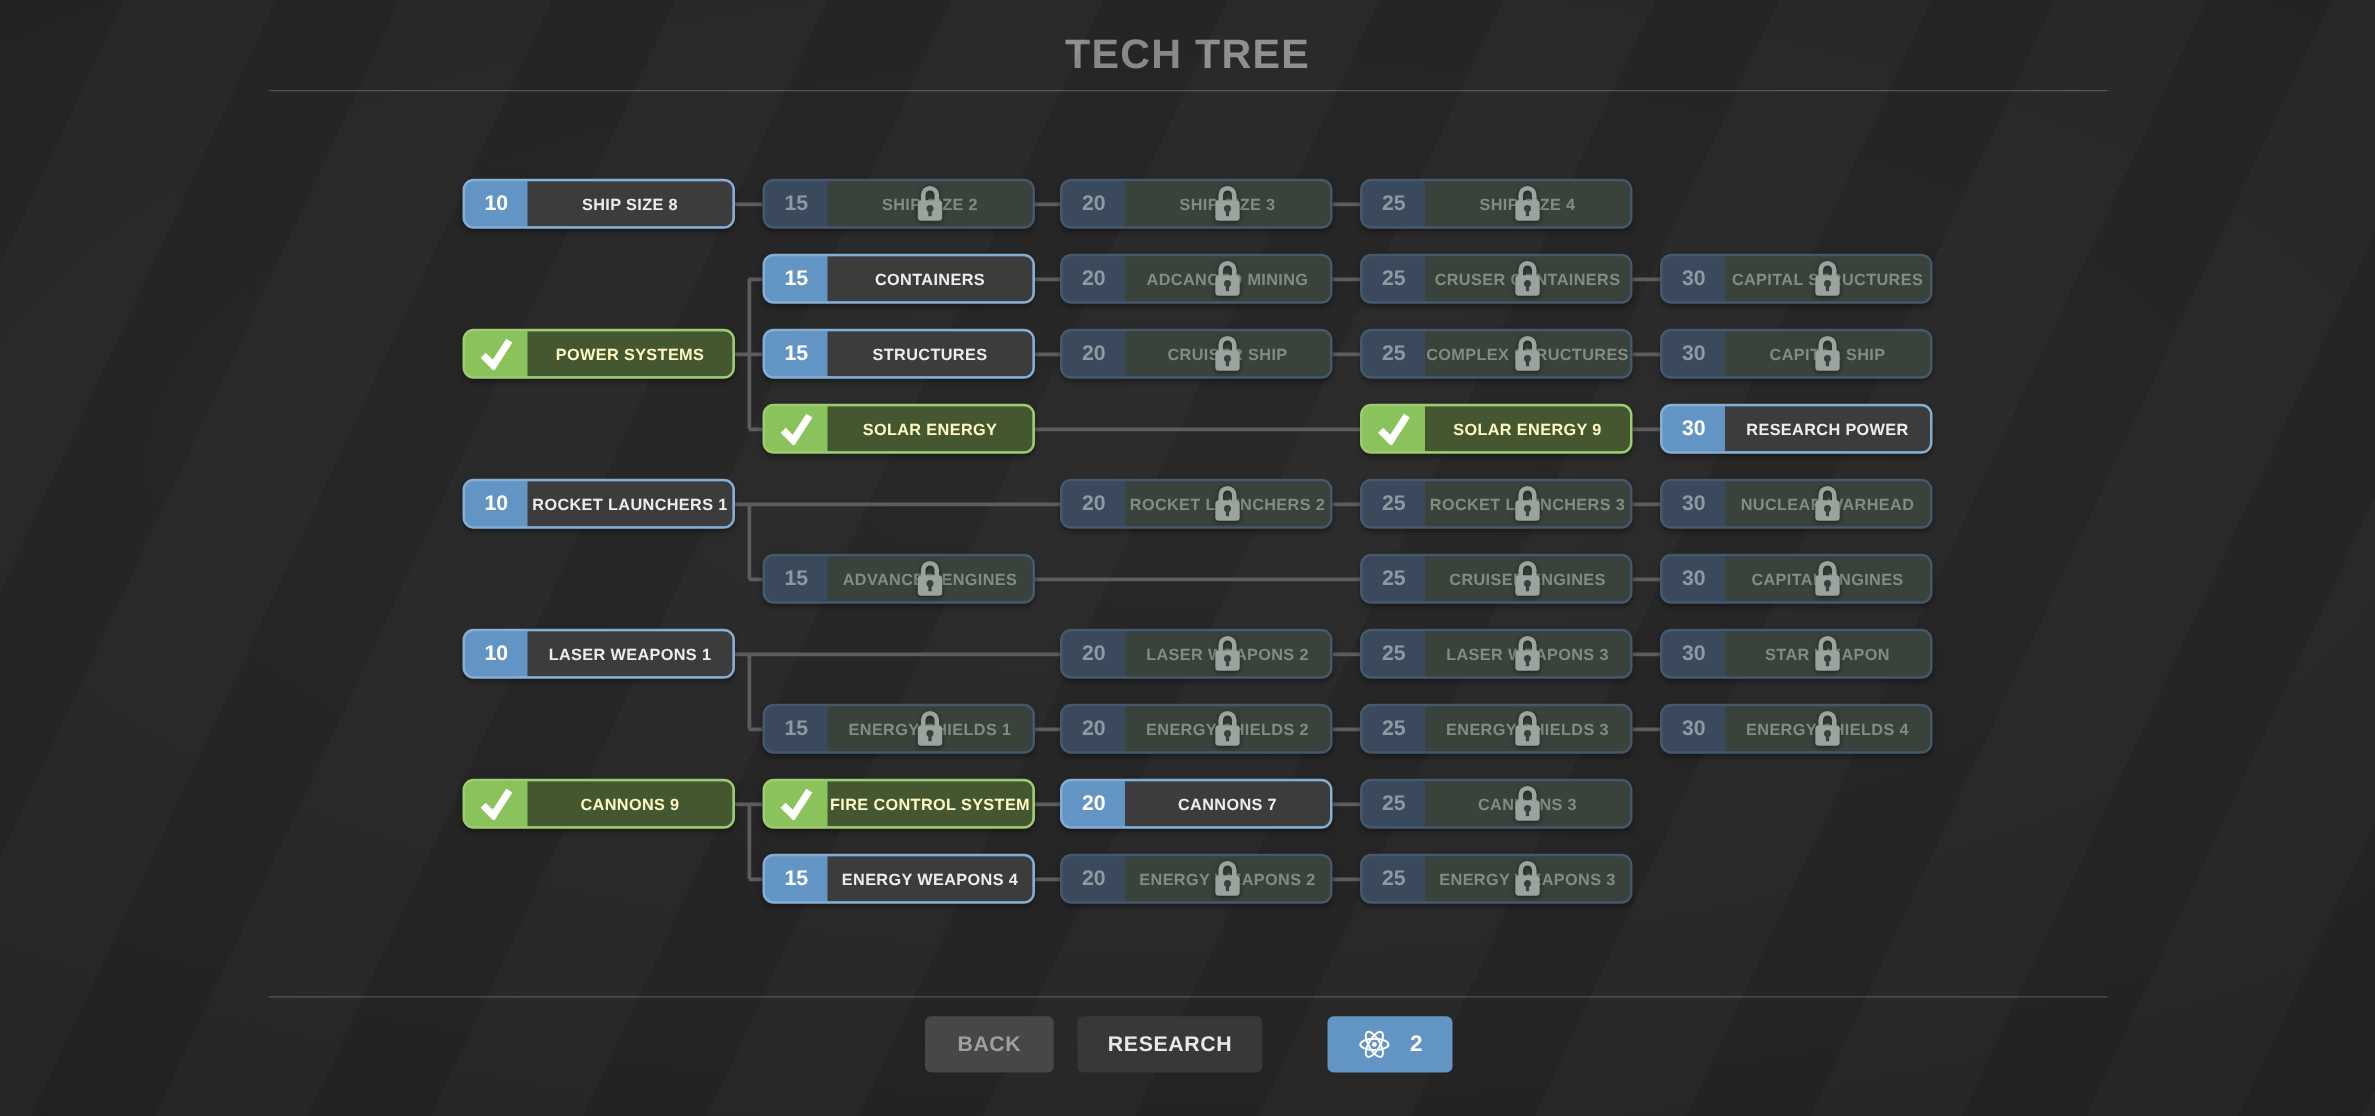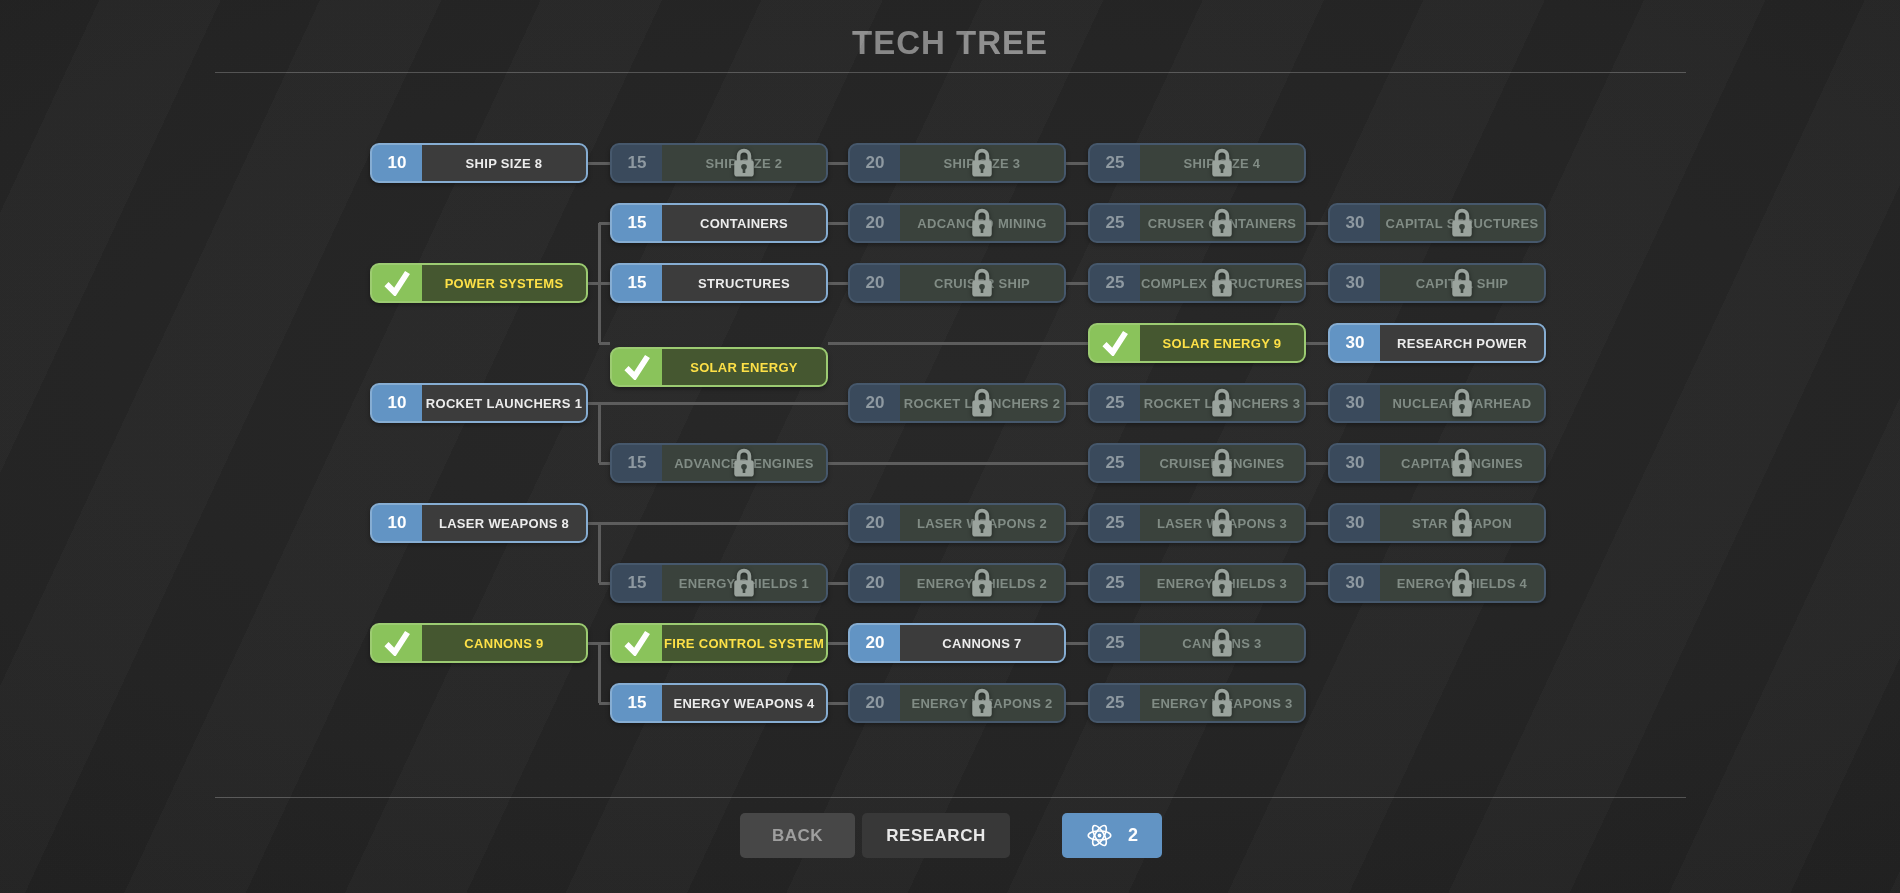--- a/index.html
+++ b/index.html
@@ -34,38 +34,38 @@
   }
   .nbody{
     flex:1;position:relative;display:flex;align-items:center;justify-content:center;
     font-weight:700;font-size:13px;letter-spacing:0.3px;white-space:nowrap;
   }
   .node.available{border-color:#86add2;background:#6294c4;}
   .node.available .tab{color:#ffffff;}
   .node.available .nbody{background:#3c3c3c;color:#ececec;}
 
   .node.researched{border-color:#9ccb72;background:#8ac35b;}
-  .node.researched .nbody{background:#455730;color:#fde047;}
+  .node.researched .nbody{background:#455730;color:#fef9c3;}
 
   .node.locked{border-color:#46586c;background:#3a4a5c;}
   .node.locked .tab{color:#8e99a1;}
   .node.locked .nbody{background:#3a423c;color:#818c85;}
 
   .lock{
     position:absolute;left:50%;top:50%;transform:translate(-50%,-50%);
     filter:drop-shadow(0 1px 2px rgba(0,0,0,0.5));
   }
 
   .footer{position:absolute;top:813px;left:0;width:100%;height:45px;z-index:3;}
   .btn{
     position:absolute;height:45px;border:none;border-radius:5px;
     font-family:inherit;font-weight:700;font-size:17px;letter-spacing:0.5px;
     display:flex;align-items:center;justify-content:center;cursor:pointer;
   }
-  .btn-back{left:740px;width:115px;background:#474747;color:#9f9f9f;}
+  .btn-back{left:740px;width:103px;background:#474747;color:#9f9f9f;}
   .btn-research{left:862px;width:148px;background:#383838;color:#e8e8e8;}
   .points-badge{
     position:absolute;left:1062px;width:100px;height:45px;border-radius:5px;
     background:#6294c4;color:#ffffff;display:flex;align-items:center;justify-content:center;
     gap:15px;font-weight:700;font-size:18px;
   }
 </style>
 </head>
 <body>
 
@@ -242,21 +242,21 @@
         <div class="nbody">
           <span>CAPITAL SHIP</span>
           <svg class="lock" width="26" height="32" viewBox="0 0 24 29" xmlns="http://www.w3.org/2000/svg">
             <path d="M7 13 V8 a5 5 0 0 1 10 0 V13" fill="none" stroke="#9aa39d" stroke-width="3.4"></path>
             <rect x="3" y="12" width="18" height="15" rx="2.6" fill="#9aa39d"></rect>
             <circle cx="12" cy="18" r="2.6" fill="#39423c"></circle>
             <rect x="10.8" y="18.5" width="2.4" height="5.2" fill="#39423c"></rect>
           </svg>
         </div>
       </div>
-      <div class="node researched" style="left: 610px; top: 323px; margin-top: 24px;">
+      <div class="node researched" style="left: 610px; top: 323px;">
         <div class="tab">
           <svg width="28" height="26" viewBox="0 0 24 22" fill="none" stroke="#ffffff" stroke-width="5">
             <path d="M3 12 L10 19 L21 2"></path>
           </svg>
         </div>
         <div class="nbody">
           <span>SOLAR ENERGY</span>
         </div>
       </div>
       <div class="node researched" style="left: 1088px; top: 323px;">
@@ -349,21 +349,21 @@
             <path d="M7 13 V8 a5 5 0 0 1 10 0 V13" fill="none" stroke="#9aa39d" stroke-width="3.4"></path>
             <rect x="3" y="12" width="18" height="15" rx="2.6" fill="#9aa39d"></rect>
             <circle cx="12" cy="18" r="2.6" fill="#39423c"></circle>
             <rect x="10.8" y="18.5" width="2.4" height="5.2" fill="#39423c"></rect>
           </svg>
         </div>
       </div>
       <div class="node available" style="left: 370px; top: 503px;">
         <div class="tab">10</div>
         <div class="nbody">
-          <span>LASER WEAPONS 8</span>
+          <span>LASER WEAPONS 1</span>
         </div>
       </div>
       <div class="node locked" style="left: 848px; top: 503px;">
         <div class="tab">20</div>
         <div class="nbody">
           <span>LASER WEAPONS 2</span>
           <svg class="lock" width="26" height="32" viewBox="0 0 24 29" xmlns="http://www.w3.org/2000/svg">
             <path d="M7 13 V8 a5 5 0 0 1 10 0 V13" fill="none" stroke="#9aa39d" stroke-width="3.4"></path>
             <rect x="3" y="12" width="18" height="15" rx="2.6" fill="#9aa39d"></rect>
             <circle cx="12" cy="18" r="2.6" fill="#39423c"></circle>

